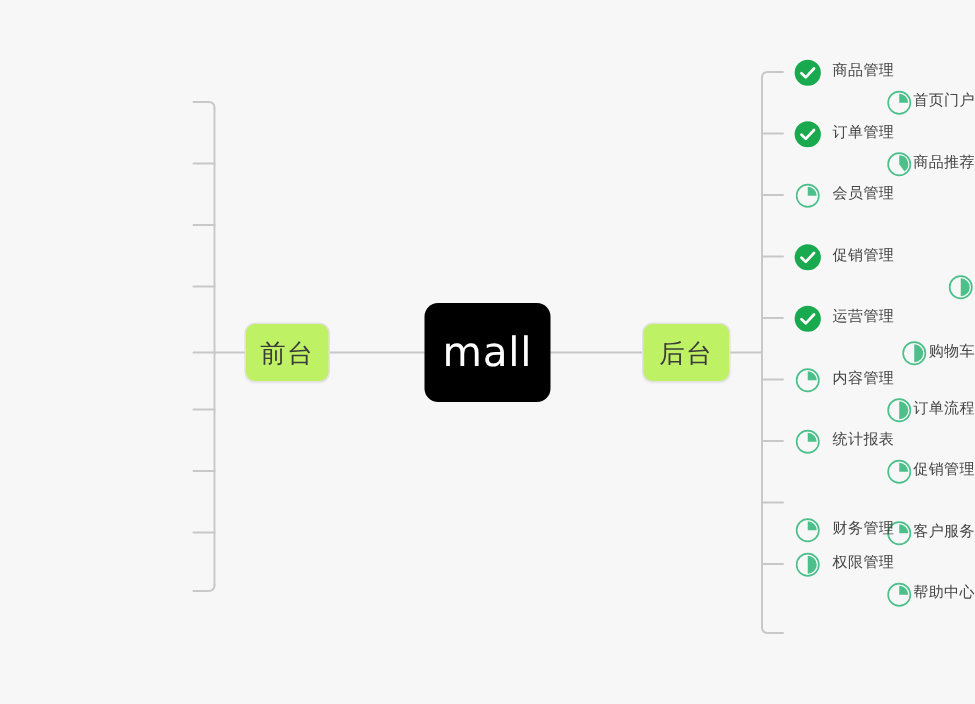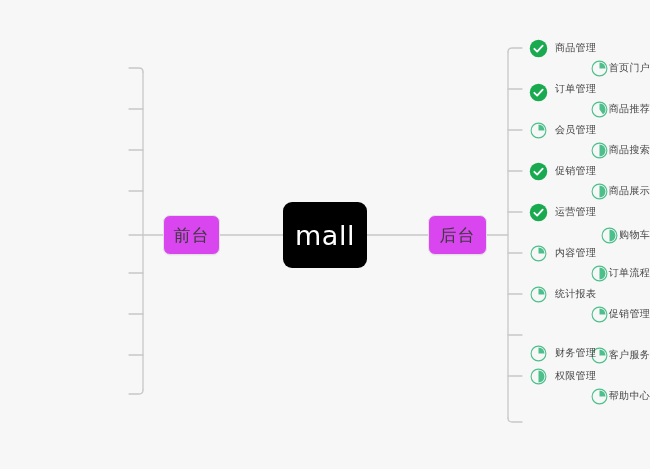--- a/index.html
+++ b/index.html
@@ -62,21 +62,21 @@
 
   
   .node {
     position: absolute;
     box-sizing: border-box;
     display: flex;
     align-items: center;
     justify-content: center;
   }
   .node-branch {
-    background: #d946ef;
+    background: #bef264;
     border: 1px solid #e2e2e2;
     border-radius: 7px;
     box-shadow: 0 1px 1px rgba(0,0,0,0.03);
     font-size: 17px;
     color: #3b3b3b;
     letter-spacing: 1px;
   }
   .node-root {
     background: #000000;
     border-radius: 9px;
@@ -143,33 +143,25 @@
         </svg></span>
     <span class="leaf-label">首页门户</span>
   </div>
   <div class="leaf left" style="top:96px;  width:124px;">
     <span class="leaf-icon"><svg viewBox="0 0 20 20" width="19" height="19" xmlns="http://www.w3.org/2000/svg">
           <circle cx="10" cy="10" r="7.8" fill="none" stroke="#4CBF8B" stroke-width="1.15"></circle>
           <path d="M10,10 L10,3.7 A6.3,6.3 0 0,1 13.70,15.10 Z" fill="#4CBF8B"></path>
         </svg></span>
     <span class="leaf-label">商品推荐</span>
   </div>
-  <div class="leaf left" style="top:137px; width:124px;">
-    <span class="leaf-icon"><svg viewBox="0 0 20 20" width="19" height="19" xmlns="http://www.w3.org/2000/svg">
-          <circle cx="10" cy="10" r="7.8" fill="none" stroke="#4CBF8B" stroke-width="1.15"></circle>
-          <path d="M10,10 L10,3.7 A6.3,6.3 0 0,1 10.00,16.30 Z" fill="#4CBF8B"></path>
-        </svg></span>
-    <span class="leaf-label">商品搜索</span>
-  </div>
   <div class="leaf left" style="top:178px; width:124px;">
     <span class="leaf-icon"><svg viewBox="0 0 20 20" width="19" height="19" xmlns="http://www.w3.org/2000/svg">
           <circle cx="10" cy="10" r="7.8" fill="none" stroke="#4CBF8B" stroke-width="1.15"></circle>
           <path d="M10,10 L10,3.7 A6.3,6.3 0 0,1 10.00,16.30 Z" fill="#4CBF8B"></path>
         </svg></span>
-    <span class="leaf-label">商品展示</span>
   </div>
   <div class="leaf left" style="top:222px; width:124px;">
     <span class="leaf-icon"><svg viewBox="0 0 20 20" width="19" height="19" xmlns="http://www.w3.org/2000/svg">
           <circle cx="10" cy="10" r="7.8" fill="none" stroke="#4CBF8B" stroke-width="1.15"></circle>
           <path d="M10,10 L10,3.7 A6.3,6.3 0 0,1 10.00,16.30 Z" fill="#4CBF8B"></path>
         </svg></span>
     <span class="leaf-label">购物车</span>
   </div>
   <div class="leaf left" style="top:260px; width:124px;align-items:center;">
     <span class="leaf-icon"><svg viewBox="0 0 20 20" width="19" height="19" xmlns="http://www.w3.org/2000/svg">
@@ -200,21 +192,21 @@
     <span class="leaf-label">帮助中心</span>
   </div>
 
   <div class="leaf right" style="top:35px;  left:529px;">
     <span class="leaf-icon"><svg viewBox="0 0 20 20" width="19" height="19" xmlns="http://www.w3.org/2000/svg">
           <circle cx="10" cy="10" r="9.2" fill="#19A94E"></circle>
           <path d="M5.6,10.3 L8.6,13.2 L14.4,7.0" fill="none" stroke="#ffffff" stroke-width="1.9" stroke-linecap="round" stroke-linejoin="round"></path>
         </svg></span>
     <span class="leaf-label">商品管理</span>
   </div>
-  <div class="leaf right" style="top:76px;  left:529px;align-items:flex-end;">
+  <div class="leaf right" style="top:76px;  left:529px;">
     <span class="leaf-icon"><svg viewBox="0 0 20 20" width="19" height="19" xmlns="http://www.w3.org/2000/svg">
           <circle cx="10" cy="10" r="9.2" fill="#19A94E"></circle>
           <path d="M5.6,10.3 L8.6,13.2 L14.4,7.0" fill="none" stroke="#ffffff" stroke-width="1.9" stroke-linecap="round" stroke-linejoin="round"></path>
         </svg></span>
     <span class="leaf-label">订单管理</span>
   </div>
   <div class="leaf right" style="top:117px; left:529px;">
     <span class="leaf-icon"><svg viewBox="0 0 20 20" width="19" height="19" xmlns="http://www.w3.org/2000/svg">
           <circle cx="10" cy="10" r="7.8" fill="none" stroke="#4CBF8B" stroke-width="1.15"></circle>
           <path d="M10,10 L10,3.7 A6.3,6.3 0 0,1 16.30,10.00 Z" fill="#4CBF8B"></path>

